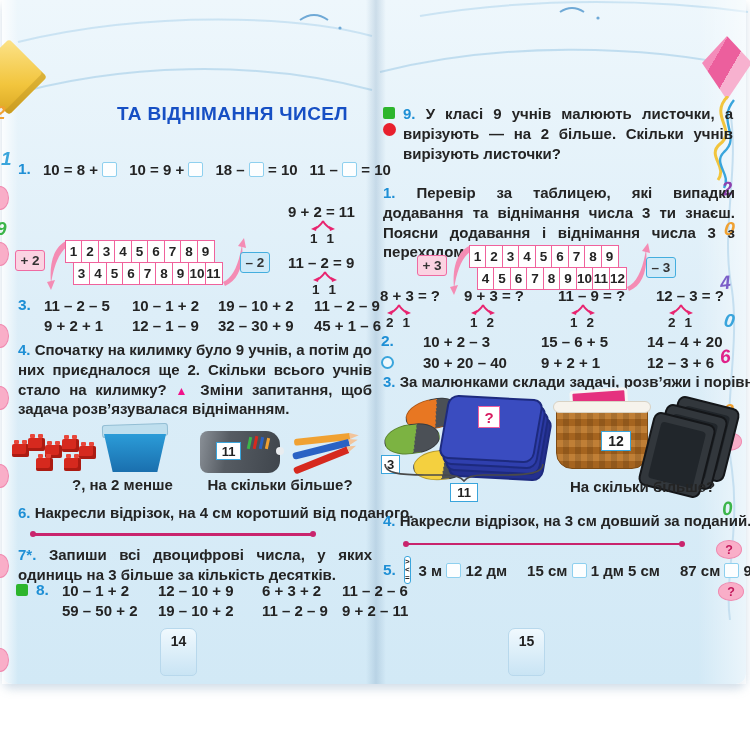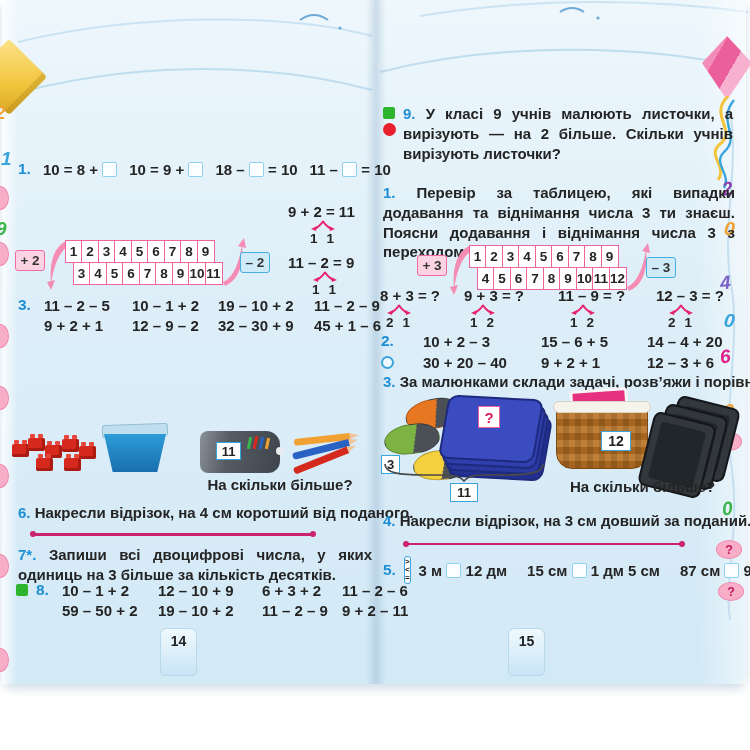--- a/index.html
+++ b/index.html
@@ -101,20 +101,21 @@
   <div class="taild" style="left: -4px; top: 218px; color: rgb(60, 181, 74);">9</div>
   <div class="edgeo" style="left:-9px;top:186px"></div>
   <div class="edgeo" style="left:-9px;top:242px"></div>
   <div class="edgeo" style="left:-9px;top:324px"></div>
   <div class="edgeo" style="left:-9px;top:386px"></div>
   <div class="edgeo" style="left:-9px;top:464px"></div>
   <div class="edgeo" style="left:-9px;top:554px"></div>
   <div class="edgeo" style="left:-9px;top:648px"></div>
 
   <div class="abs title" style="left:90px;top:102px;width:285px">
+    <div>ТА ВІДНІМАННЯ ЧИСЕЛ</div>
   </div>
 
   <div class="abs" style="left:18px;top:160px;width:356px;display:flex;gap:12px;align-items:center">
     <span class="num" style="font-size:15.5px">1.</span>
     <span class="expr"><span>10 = 8 +</span> <span class="box"></span></span>
     <span class="expr"><span>10 = 9 +</span> <span class="box"></span></span>
     <span class="expr"><span>18 –</span> <span class="box"></span> <span>= 10</span></span>
     <span class="expr"><span>11 –</span> <span class="box"></span> <span>= 10</span></span>
   </div>
 
@@ -188,42 +189,49 @@
     <div style="display:flex;align-items:center">
       <span class="num" style="width:26px;font-size:15.5px">3.</span>
       <span class="expr" style="width:88px">11 – 2 – 5</span>
       <span class="expr" style="width:86px">10 – 1 + 2</span>
       <span class="expr" style="width:96px">19 – 10 + 2</span>
       <span class="expr">11 – 2 – 9</span>
     </div>
     <div style="display:flex;align-items:center;margin-top:3px">
       <span style="width:26px"></span>
       <span class="expr" style="width:88px">9 + 2 + 1</span>
-      <span class="expr" style="width:86px">12 – 9 – 2</span>
+      <span class="expr" style="width:86px">12 – 1 – 9</span>
       <span class="expr" style="width:96px">32 – 30 + 9</span>
       <span class="expr">45 + 1 – 6</span>
     </div>
   </div>
 
+  <div class="abs txt" style="left:18px;top:340px;width:354px">
+    <span class="num">4.</span>
+    <span>Спочатку на килимку було 9 учнів, а потім до них приєдналося ще 2. Скільки всього учнів стало на килимку?</span>
+    <span class="tri">▲</span>
+    <span>Зміни запитання, щоб задача розв’язувалася відніманням.</span>
+  </div>
 
 
   <div class="abs" style="left:12px;top:436px;width:96px;height:40px">
     <div class="brick" style="left:0;top:8px"></div>
     <div class="brick" style="left:16px;top:2px"></div>
     <div class="brick" style="left:33px;top:9px"></div>
     <div class="brick" style="left:50px;top:3px"></div>
     <div class="brick" style="left:67px;top:10px"></div>
     <div class="brick" style="left:24px;top:22px"></div>
     <div class="brick" style="left:52px;top:22px"></div>
   </div>
 
   <div class="abs" style="left:102px;top:424px;width:68px;height:50px">
     <div style="position:absolute;left:0;top:0;width:66px;height:13px;background:#bfdfee;border:1px solid #93bed4;border-radius:3px;transform:rotate(-2deg)"></div>
     <div style="position:absolute;left:2px;top:10px;width:62px;height:38px;background:linear-gradient(180deg,#2b9cd8,#1a6fae);clip-path:polygon(0 0,100% 0,86% 100%,14% 100%)"></div>
   </div>
+  <div class="abs capt" style="left:30px;top:476px;width:185px">?, на 2 менше</div>
 
   <div class="abs" style="left:200px;top:431px;width:80px;height:42px">
     <div style="position:absolute;inset:0;border-radius:8px 14px 12px 8px;background:linear-gradient(100deg,#8a9097 0%,#565c63 35%,#3f454c 100%)"></div>
     <div style="position:absolute;left:48px;top:6px;width:3px;height:12px;background:#3cb54a;transform:rotate(12deg)"></div>
     <div style="position:absolute;left:54px;top:5px;width:3px;height:13px;background:#d6291e;transform:rotate(12deg)"></div>
     <div style="position:absolute;left:60px;top:6px;width:3px;height:12px;background:#2a62c4;transform:rotate(12deg)"></div>
     <div style="position:absolute;left:66px;top:7px;width:3px;height:11px;background:#f0a132;transform:rotate(12deg)"></div>
     <div class="lbl" style="left:16px;top:11px;width:25px;height:18px">11</div>
     <div style="position:absolute;right:-4px;top:16px;width:8px;height:8px;border-radius:50%;background:#e9edf0"></div>
   </div>

